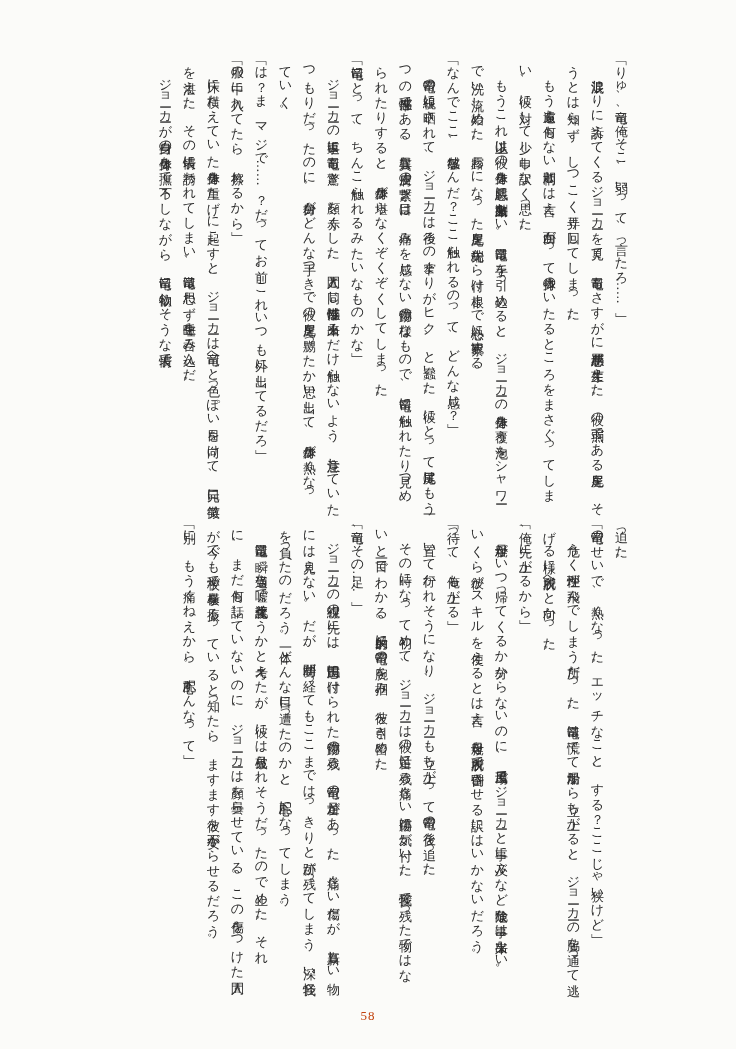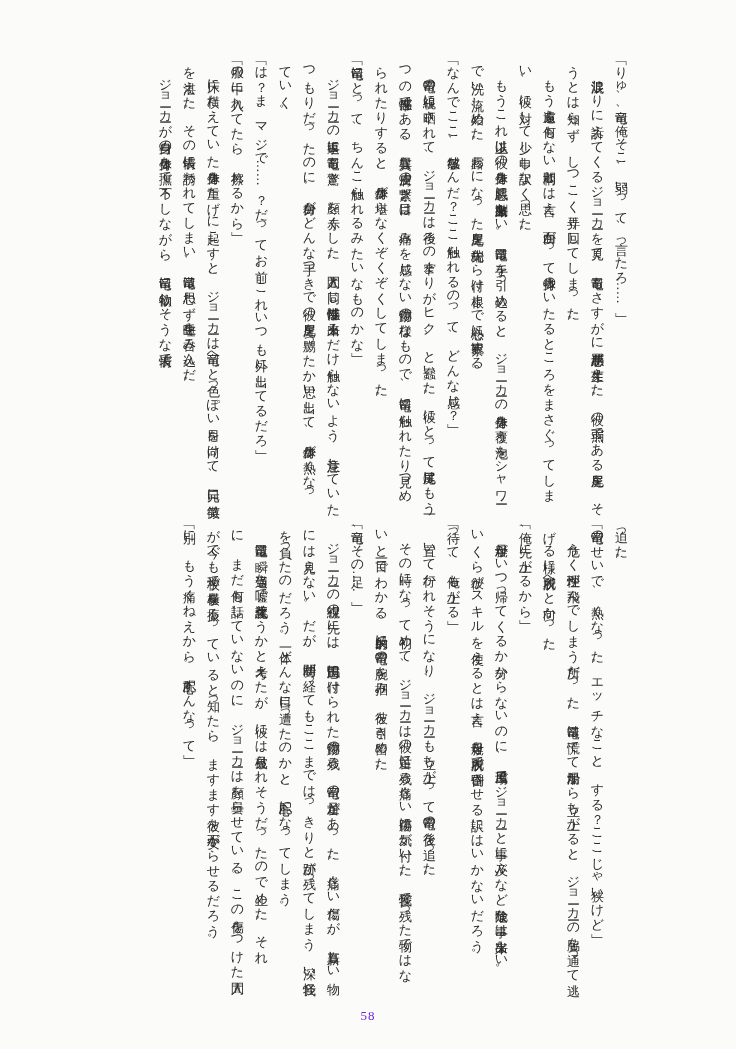--- a/index.html
+++ b/index.html
@@ -44,21 +44,21 @@
     top: 521px;
     height: 456px;
   }
   .page-number {
     position: absolute;
     top: 1008px;
     left: 0;
     width: 100%;
     text-align: center;
     font-size: 13px;
-    color: #6d28d9;
+    color: #c2410c;
     letter-spacing: 1px;
   }
 </style>
 </head>
 <body>
 
 <div class="page">
 
   <div class="vblock block-top">
     <p>「りゅ、竜司、俺、そこ、弱いって、言ったろ……」</p>

